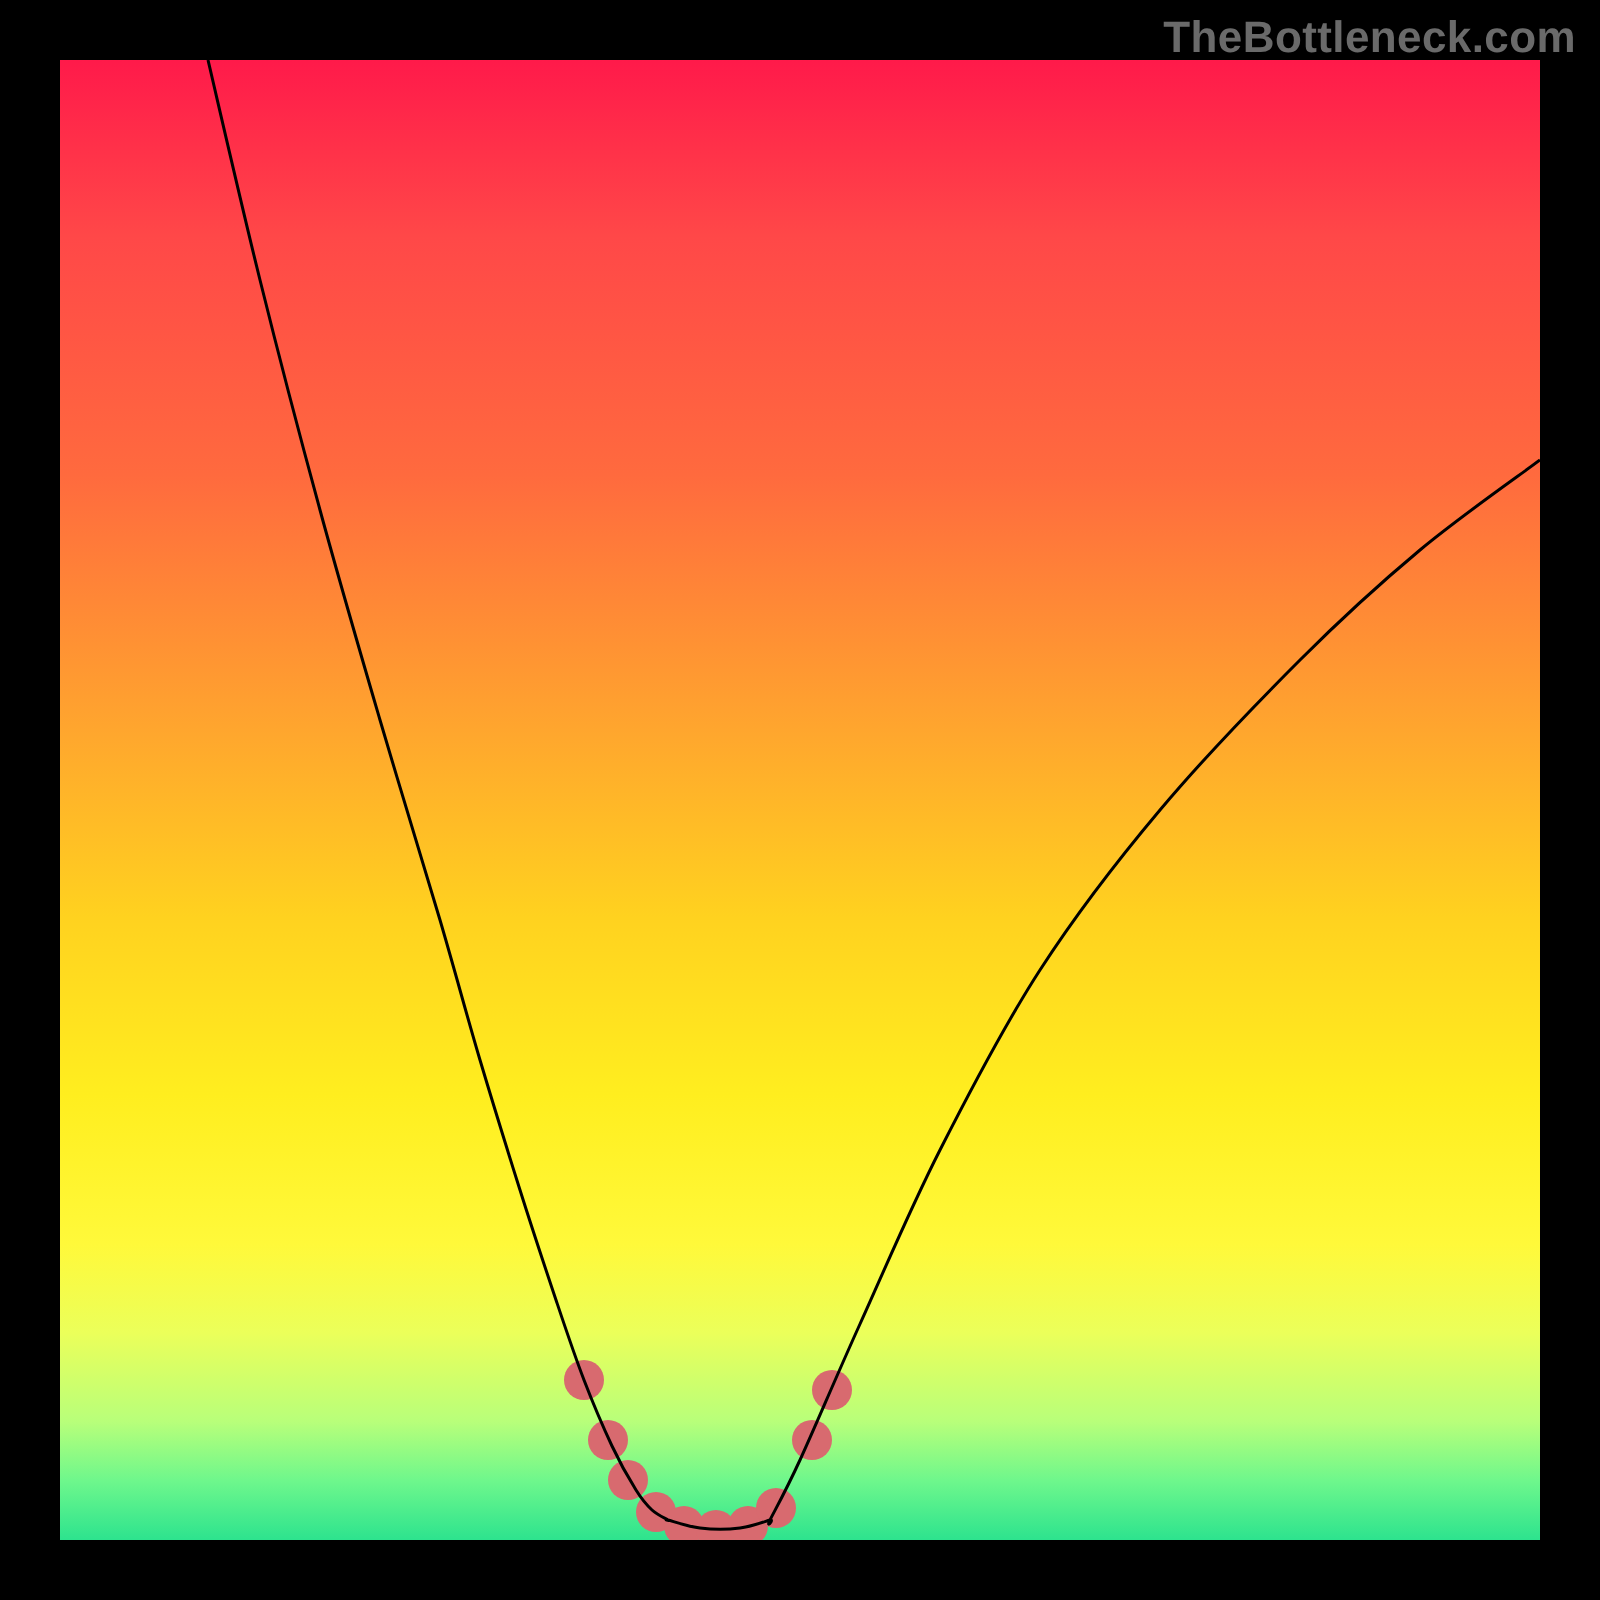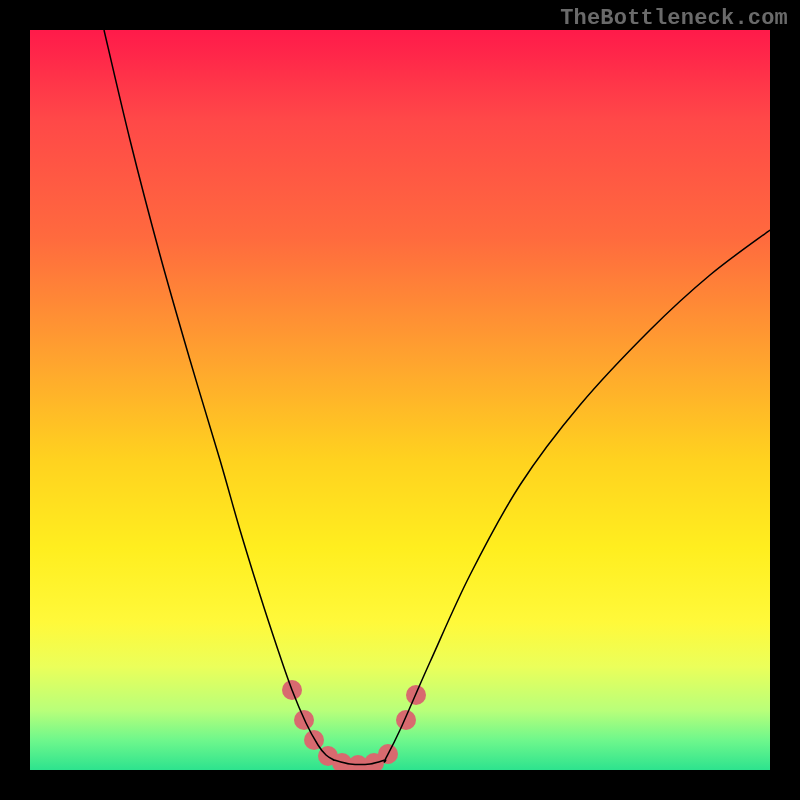--- a/index.html
+++ b/index.html
@@ -40,21 +40,20 @@
   }
   .watermark {
     position: absolute;
     top: 6px;
     right: 12px;
     color: #6a6a6a;
     font-size: 22px;
     font-weight: 600;
     letter-spacing: 0.2px;
     user-select: none;
-    font-family: Liberation Mono, monospace;
   }
   svg.curve {
     position: absolute;
     left: 0;
     top: 0;
   }
   .pink-dot {
     fill: #d86a6f;
   }
   .black-stroke {

